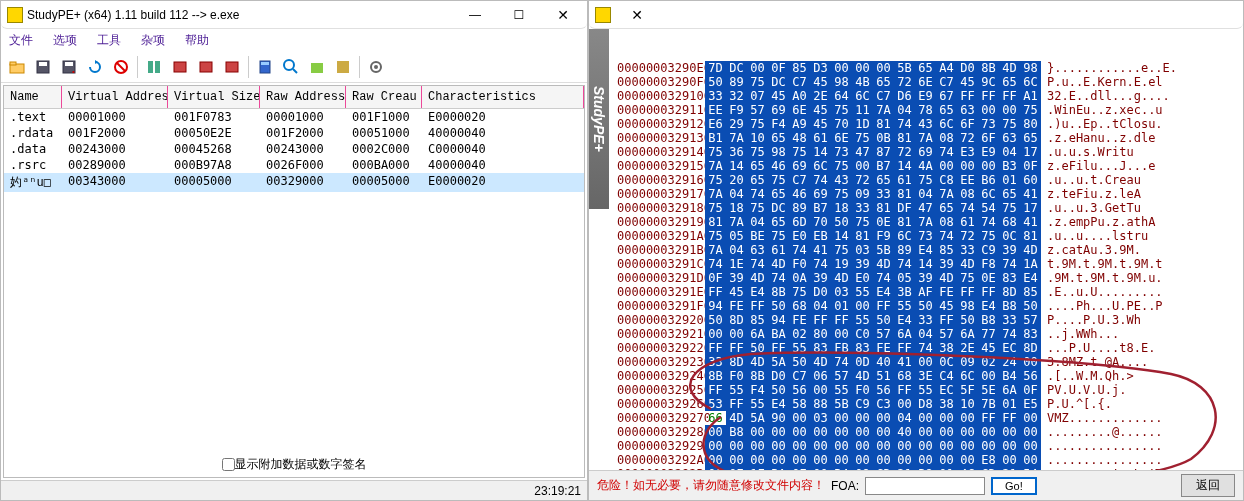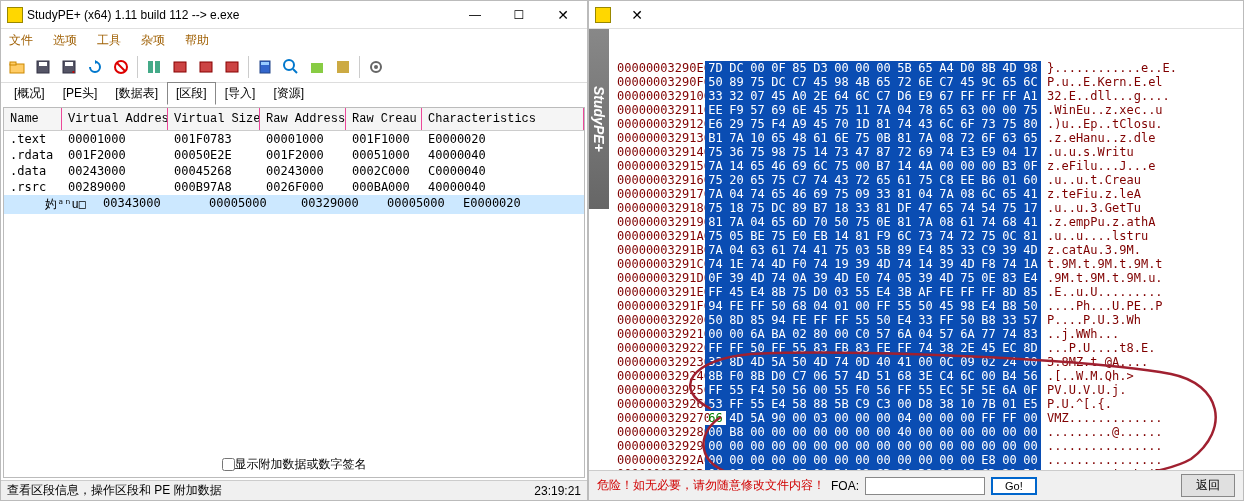--- a/index.html
+++ b/index.html
@@ -1,39 +1,39 @@
 <!DOCTYPE html>
 <html><head>
 <meta charset="utf-8">
 <style>
 * { margin: 0; padding: 0; box-sizing: border-box; }
 body { font-family: "Microsoft YaHei", Tahoma, sans-serif; font-size: 11px; background: #f0f0f0; overflow: hidden; }
 .screen { display: flex; width: 1244px; height: 501px; }
 .left-window { width: 588px; height: 501px; background: #fff; border: 1px solid #bbb; display: flex; flex-direction: column; position: relative; }
 .right-window { width: 656px; height: 501px; background: #fff; border: 1px solid #bbb; display: flex; flex-direction: column; position: relative; }
-.titlebar { height: 28px; background: #fff; display: flex; align-items: center; padding: 0 2px; border-bottom: 1px solid #e0e0e0; }
+.titlebar { height: 28px; background: #fff; display: flex; align-items: center; padding: 0 2px; border-bottom: 1px solid #e0e0e0; border-radius: 6px; }
 .title-icon { width: 16px; height: 16px; margin: 0 4px; background: #ffd700; border: 1px solid #998800; }
 .title-text { flex: 1; font-size: 12px; color: #000; }
 .sysbtn { width: 44px; height: 26px; display: flex; align-items: center; justify-content: center; font-size: 12px; color: #000; }
 .sysbtn.close { font-size: 14px; }
-.menubar { height: 22px; display: flex; align-items: center; padding: 0 4px; gap: 12px; font-size: 12px; color: #a16207; }
+.menubar { height: 22px; display: flex; align-items: center; padding: 0 4px; gap: 12px; font-size: 12px; color: #4c1d95; }
 .menu-item { padding: 2px 4px; }
 .toolbar { height: 32px; display: flex; align-items: center; padding: 0 4px; gap: 2px; border-bottom: 1px solid #ddd; }
 .tbtn { width: 24px; height: 24px; display: flex; align-items: center; justify-content: center; border: 1px solid transparent; border-radius: 2px; }
 .tsep { width: 1px; height: 22px; background: #ccc; margin: 0 2px; }
 .tabbar { height: 22px; display: flex; align-items: flex-end; padding: 0 4px; gap: 0; font-size: 12px; }
 .tab { padding: 2px 8px; border: 1px solid transparent; color: #000; }
 .tab.active { border: 1px solid #888; border-bottom: 1px solid #fff; background: #fff; }
 .content { flex: 1; background: #fff; margin: 2px; border: 1px solid #bbb; overflow: hidden; display: flex; flex-direction: column; }
 .table-hdr { display: flex; background: #f5f5f5; border-bottom: 1px solid #ccc; font-family: Consolas, monospace; font-size: 12px; }
 .table-hdr > div { padding: 4px 6px; border-right: 1px solid #ec4899; white-space: nowrap; overflow: hidden; font-family: Liberation Mono, monospace; }
 .table-body { flex: 1; overflow: auto; font-family: Consolas, monospace; font-size: 12px; }
 .trow { display: flex; cursor: default; }
 .trow > div { padding: 1px 6px; white-space: nowrap; overflow: hidden; }
-.trow.sel { background: #cce8ff; padding-left: 35px; }
+.trow.sel { background: #cce8ff; }
 .c0 { width: 58px; } .c1 { width: 106px; } .c2 { width: 92px; } .c3 { width: 86px; } .c4 { width: 76px; } .c5 { flex: 1; }
 .checkbox-row { padding: 4px 8px; display: flex; justify-content: center; align-items: center; font-size: 12px; }
 .statusbar { height: 20px; border-top: 1px solid #ccc; display: flex; align-items: center; padding: 0 6px; font-size: 12px; background: #f0f0f0; }
 .statusbar .time { margin-left: auto; }
 .vlogo { position: absolute; left: 0; top: 28px; width: 20px; height: 180px; background: linear-gradient(#888, #666); color: #fff; writing-mode: vertical-rl; text-orientation: mixed; display: flex; align-items: center; justify-content: center; font-size: 14px; font-style: italic; font-weight: bold; }
 .hex-area { flex: 1; padding: 4px 6px; font-family: Consolas, monospace; font-size: 12px; line-height: 14px; overflow: auto; white-space: pre; position: relative; margin-left: 22px; }
 .hex-line { display: flex; }
 .hex-addr { color: #800000; width: 88px; }
 .hex-bytes { display: flex; gap: 0; }
 .hb { width: 21px; text-align: center; color: #008000; }
@@ -144,28 +144,20 @@
           </svg>
         </div>
       <div class="tsep"></div>
       <div class="tbtn">
           <svg width="16" height="16">
             <circle cx="8" cy="8" r="5" fill="none" stroke="#666" stroke-width="2"></circle>
             <circle cx="8" cy="8" r="2" fill="#666"></circle>
           </svg>
         </div>
     </div>
-    <div class="tabbar" id="left-tabs">
-        <div class="tab">[概况]</div>
-        <div class="tab">[PE头]</div>
-        <div class="tab">[数据表]</div>
-        <div class="tab active">[区段]</div>
-        <div class="tab">[导入]</div>
-        <div class="tab">[资源]</div>
-      </div>
     <div class="content">
       <div class="table-hdr" id="thdr">
           <div class="c0">Name</div>
           <div class="c1">Virtual Address</div>
           <div class="c2">Virtual Size</div>
           <div class="c3">Raw Address</div>
           <div class="c4">Raw Creau</div>
           <div class="c5">Characteristics</div>
         </div>
       <div class="table-body" id="tbody">
@@ -209,21 +201,20 @@
             <div class="c4">00005000</div>
             <div class="c5">E0000020</div>
           </div>
         </div>
       <div class="checkbox-row">
         <input type="checkbox" style="">
         <span>显示附加数据或数字签名</span>
       </div>
     </div>
     <div class="statusbar">
-      <span>查看区段信息，操作区段和 PE 附加数据</span>
       <span class="time">23:19:21</span>
     </div>
   </div>
 
   <div class="right-window">
     <div class="titlebar">
       <div class="title-icon"></div>
       <div class="sysbtn close">✕</div>
     </div>
     <div class="vlogo">StudyPE+</div>

